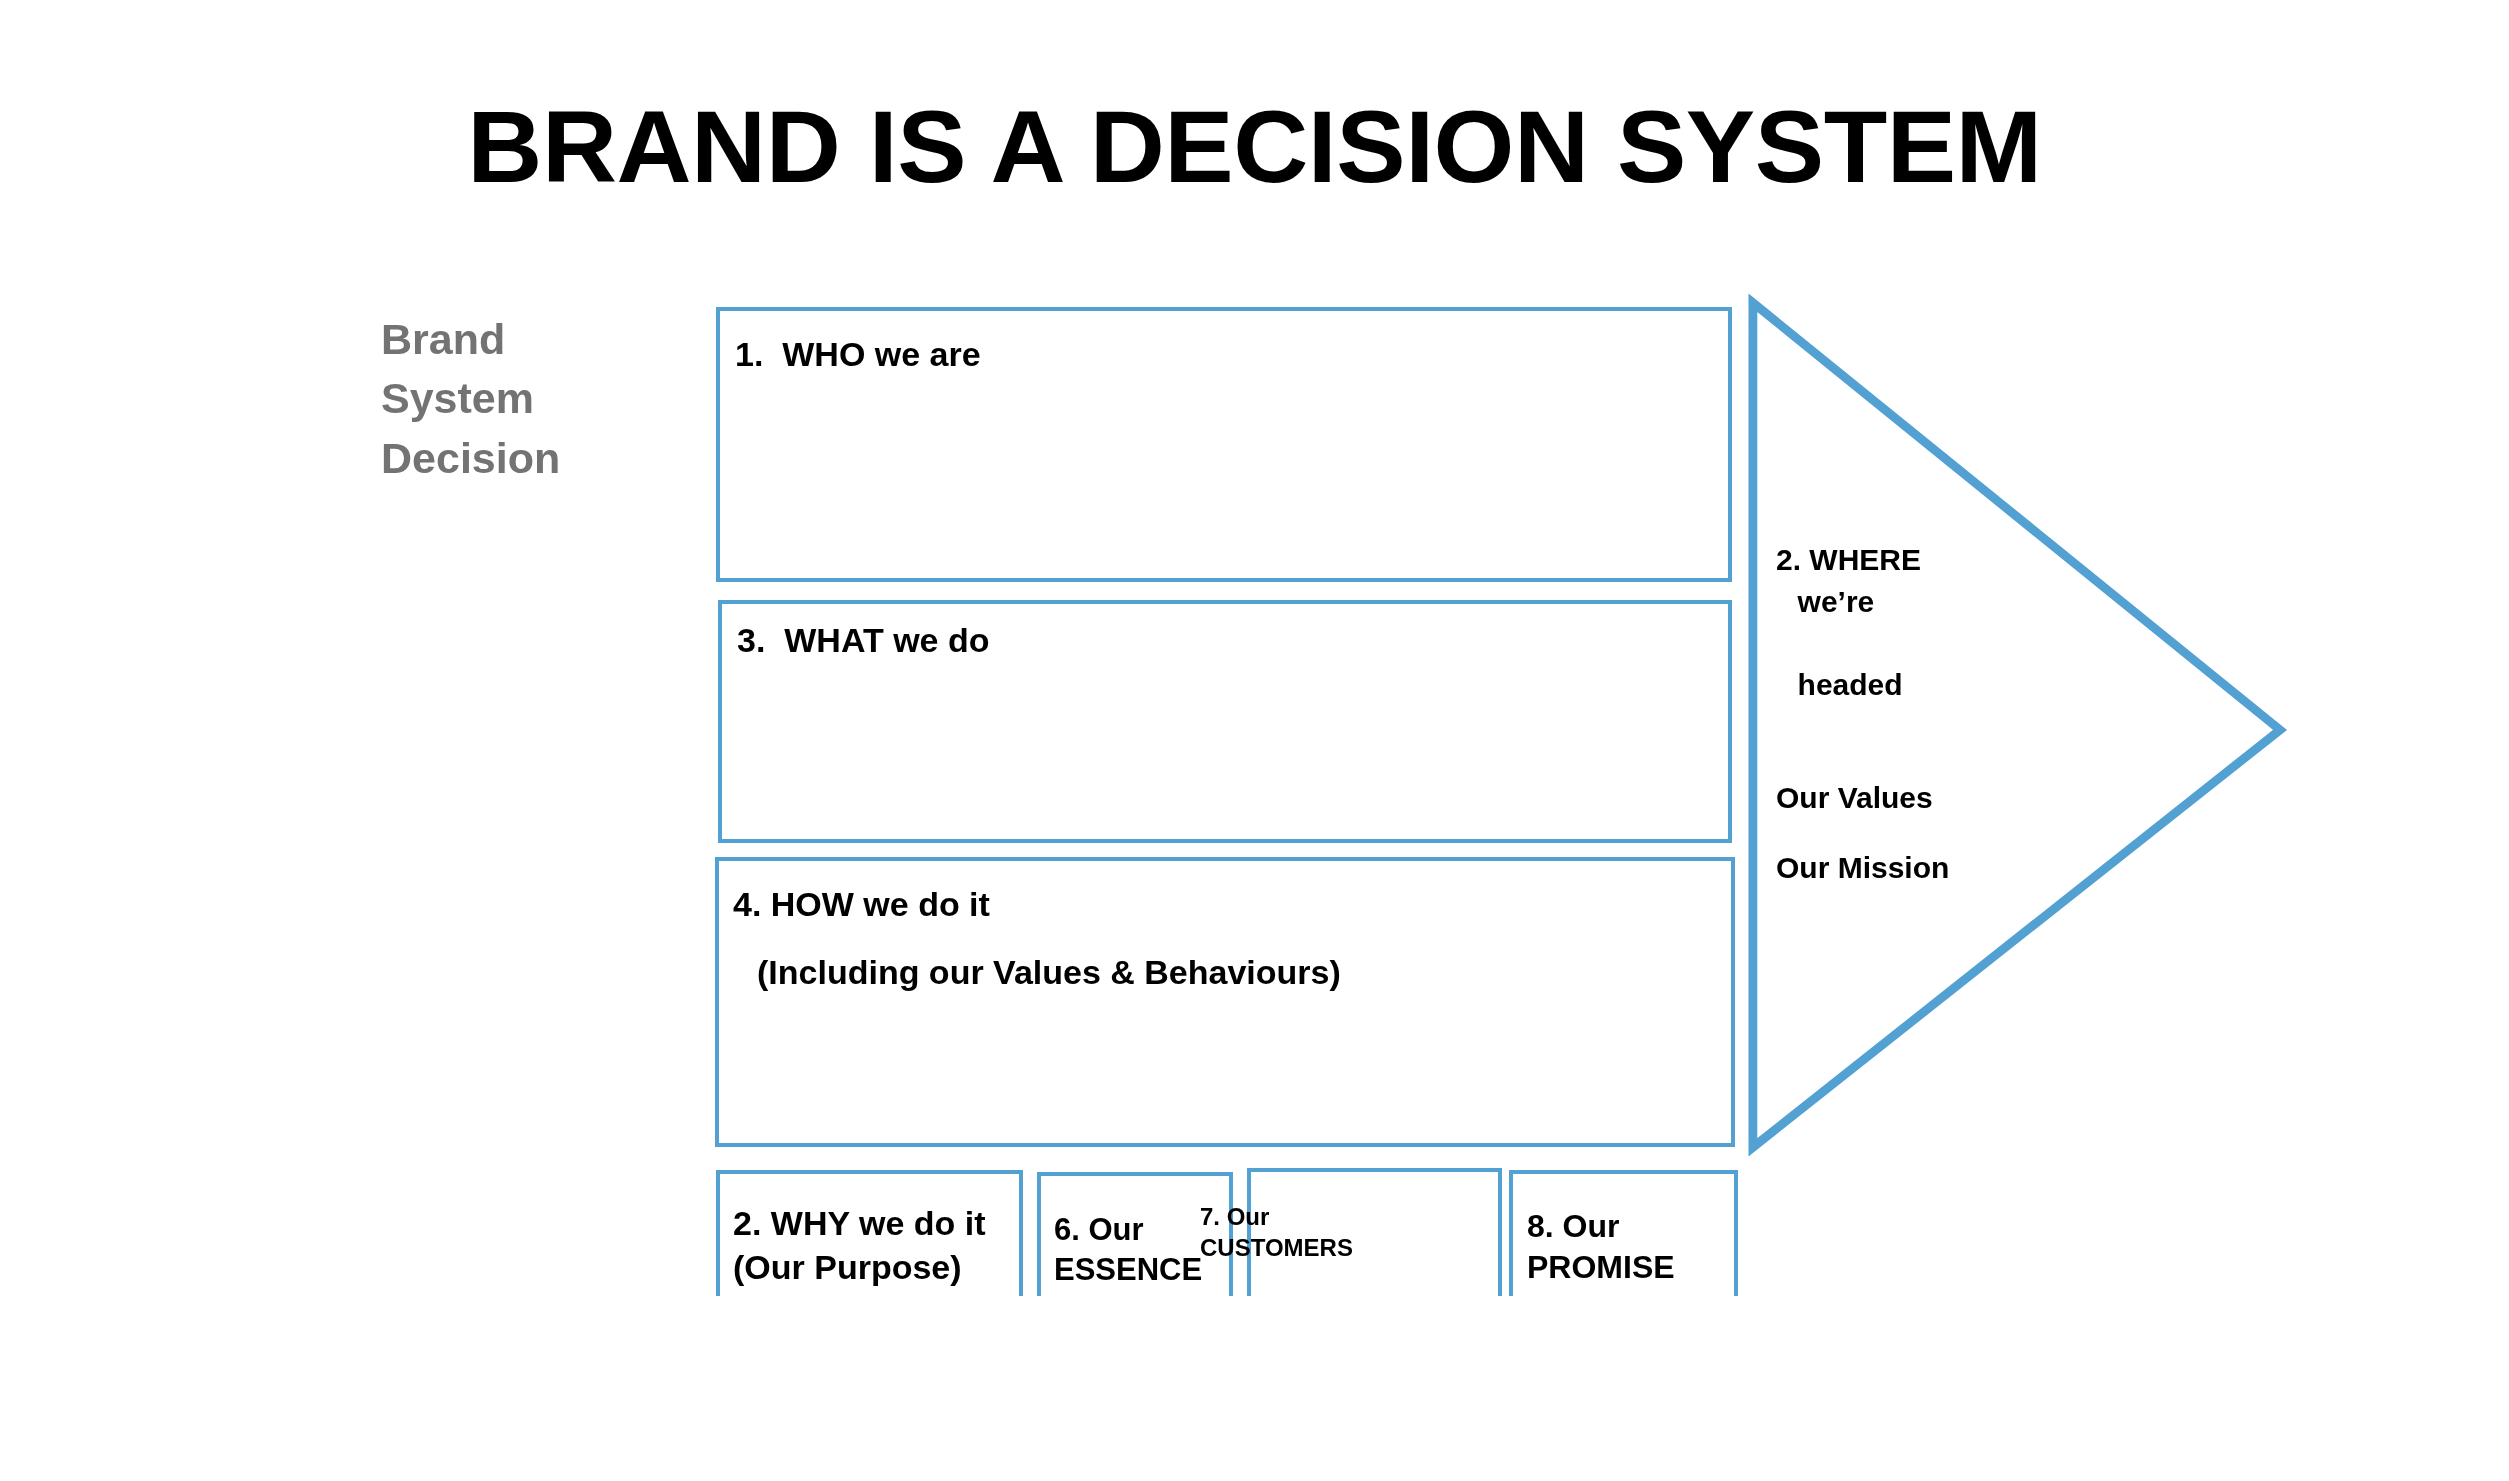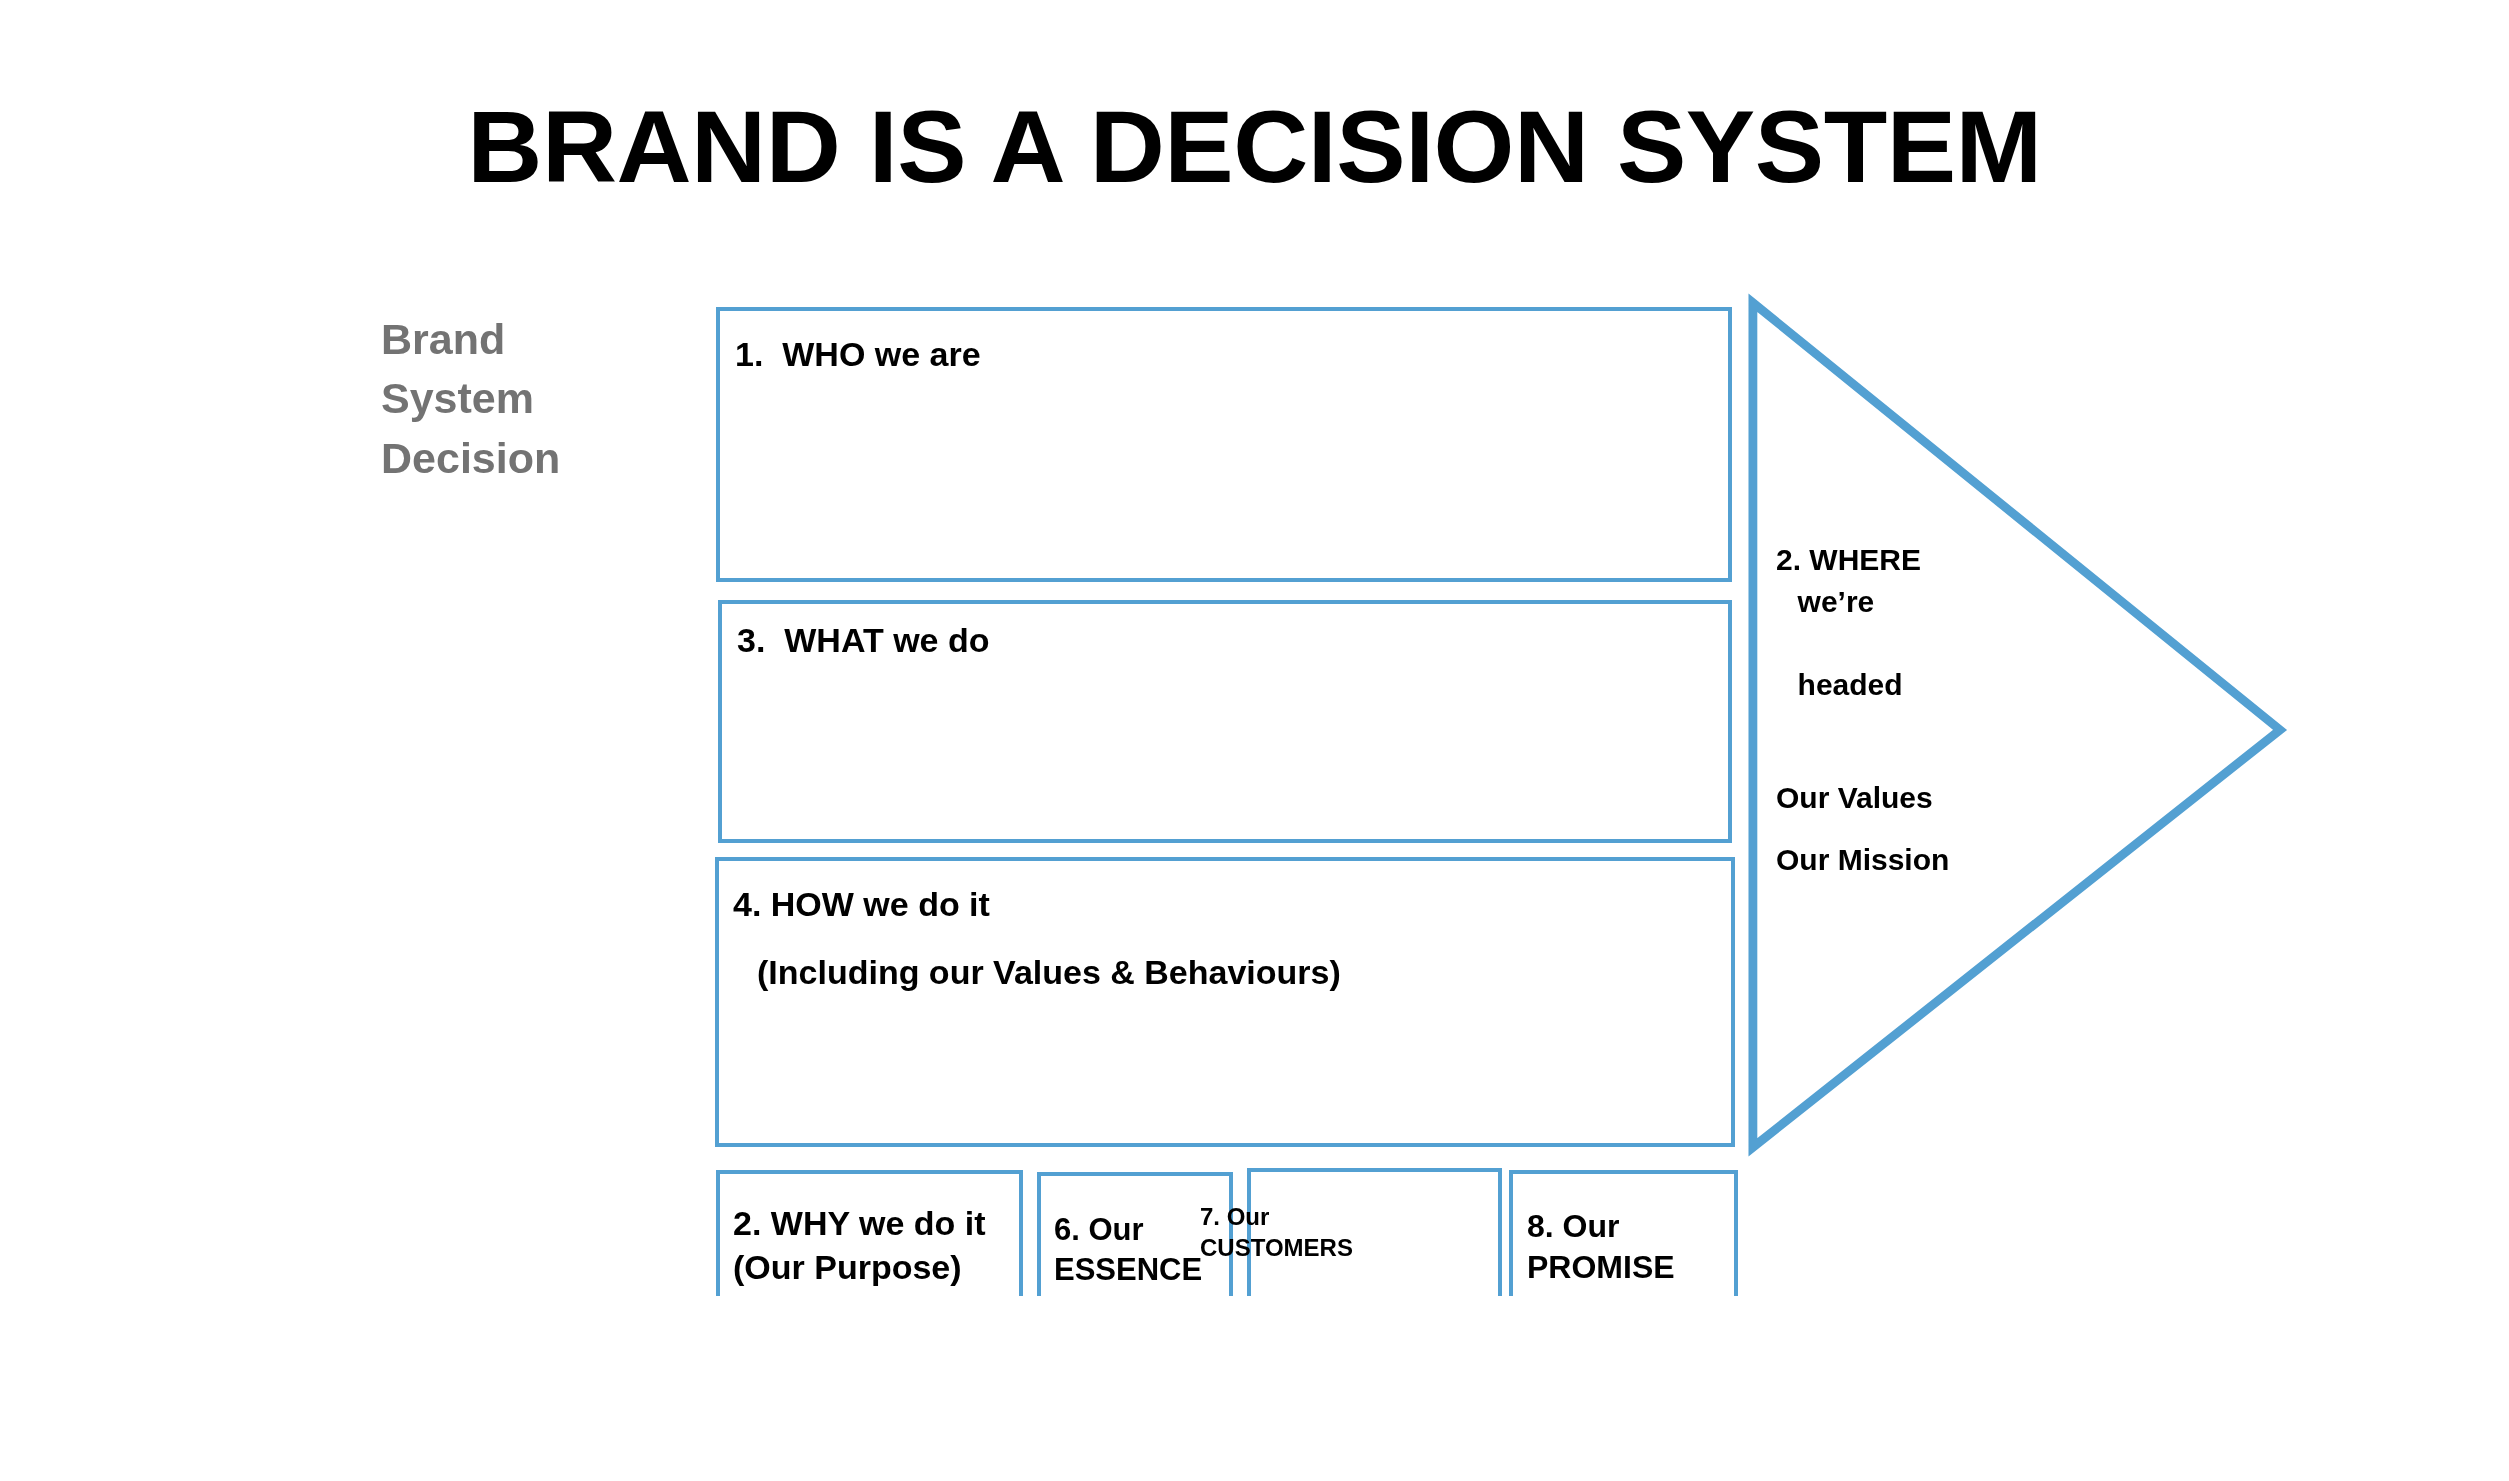--- a/index.html
+++ b/index.html
@@ -105,21 +105,21 @@
     font-weight: 700;
   }
   #arrow-heading {
     font-size: 30px;
     line-height: 1.38;
     white-space: pre-line;
   }
   #arrow-heading .ind { padding-left: 21.6px; display: block; }
   .arrow-item {
     font-size: 30px;
-    margin-top: 28px;
+    margin-top: 36px;
   }
   #arrow-item-vision { margin-top: 35px; }
 </style>
 </head>
 <body>
 
 <div id="canvas">
 
   <div id="page-title">BRAND IS A DECISION SYSTEM</div>
 

